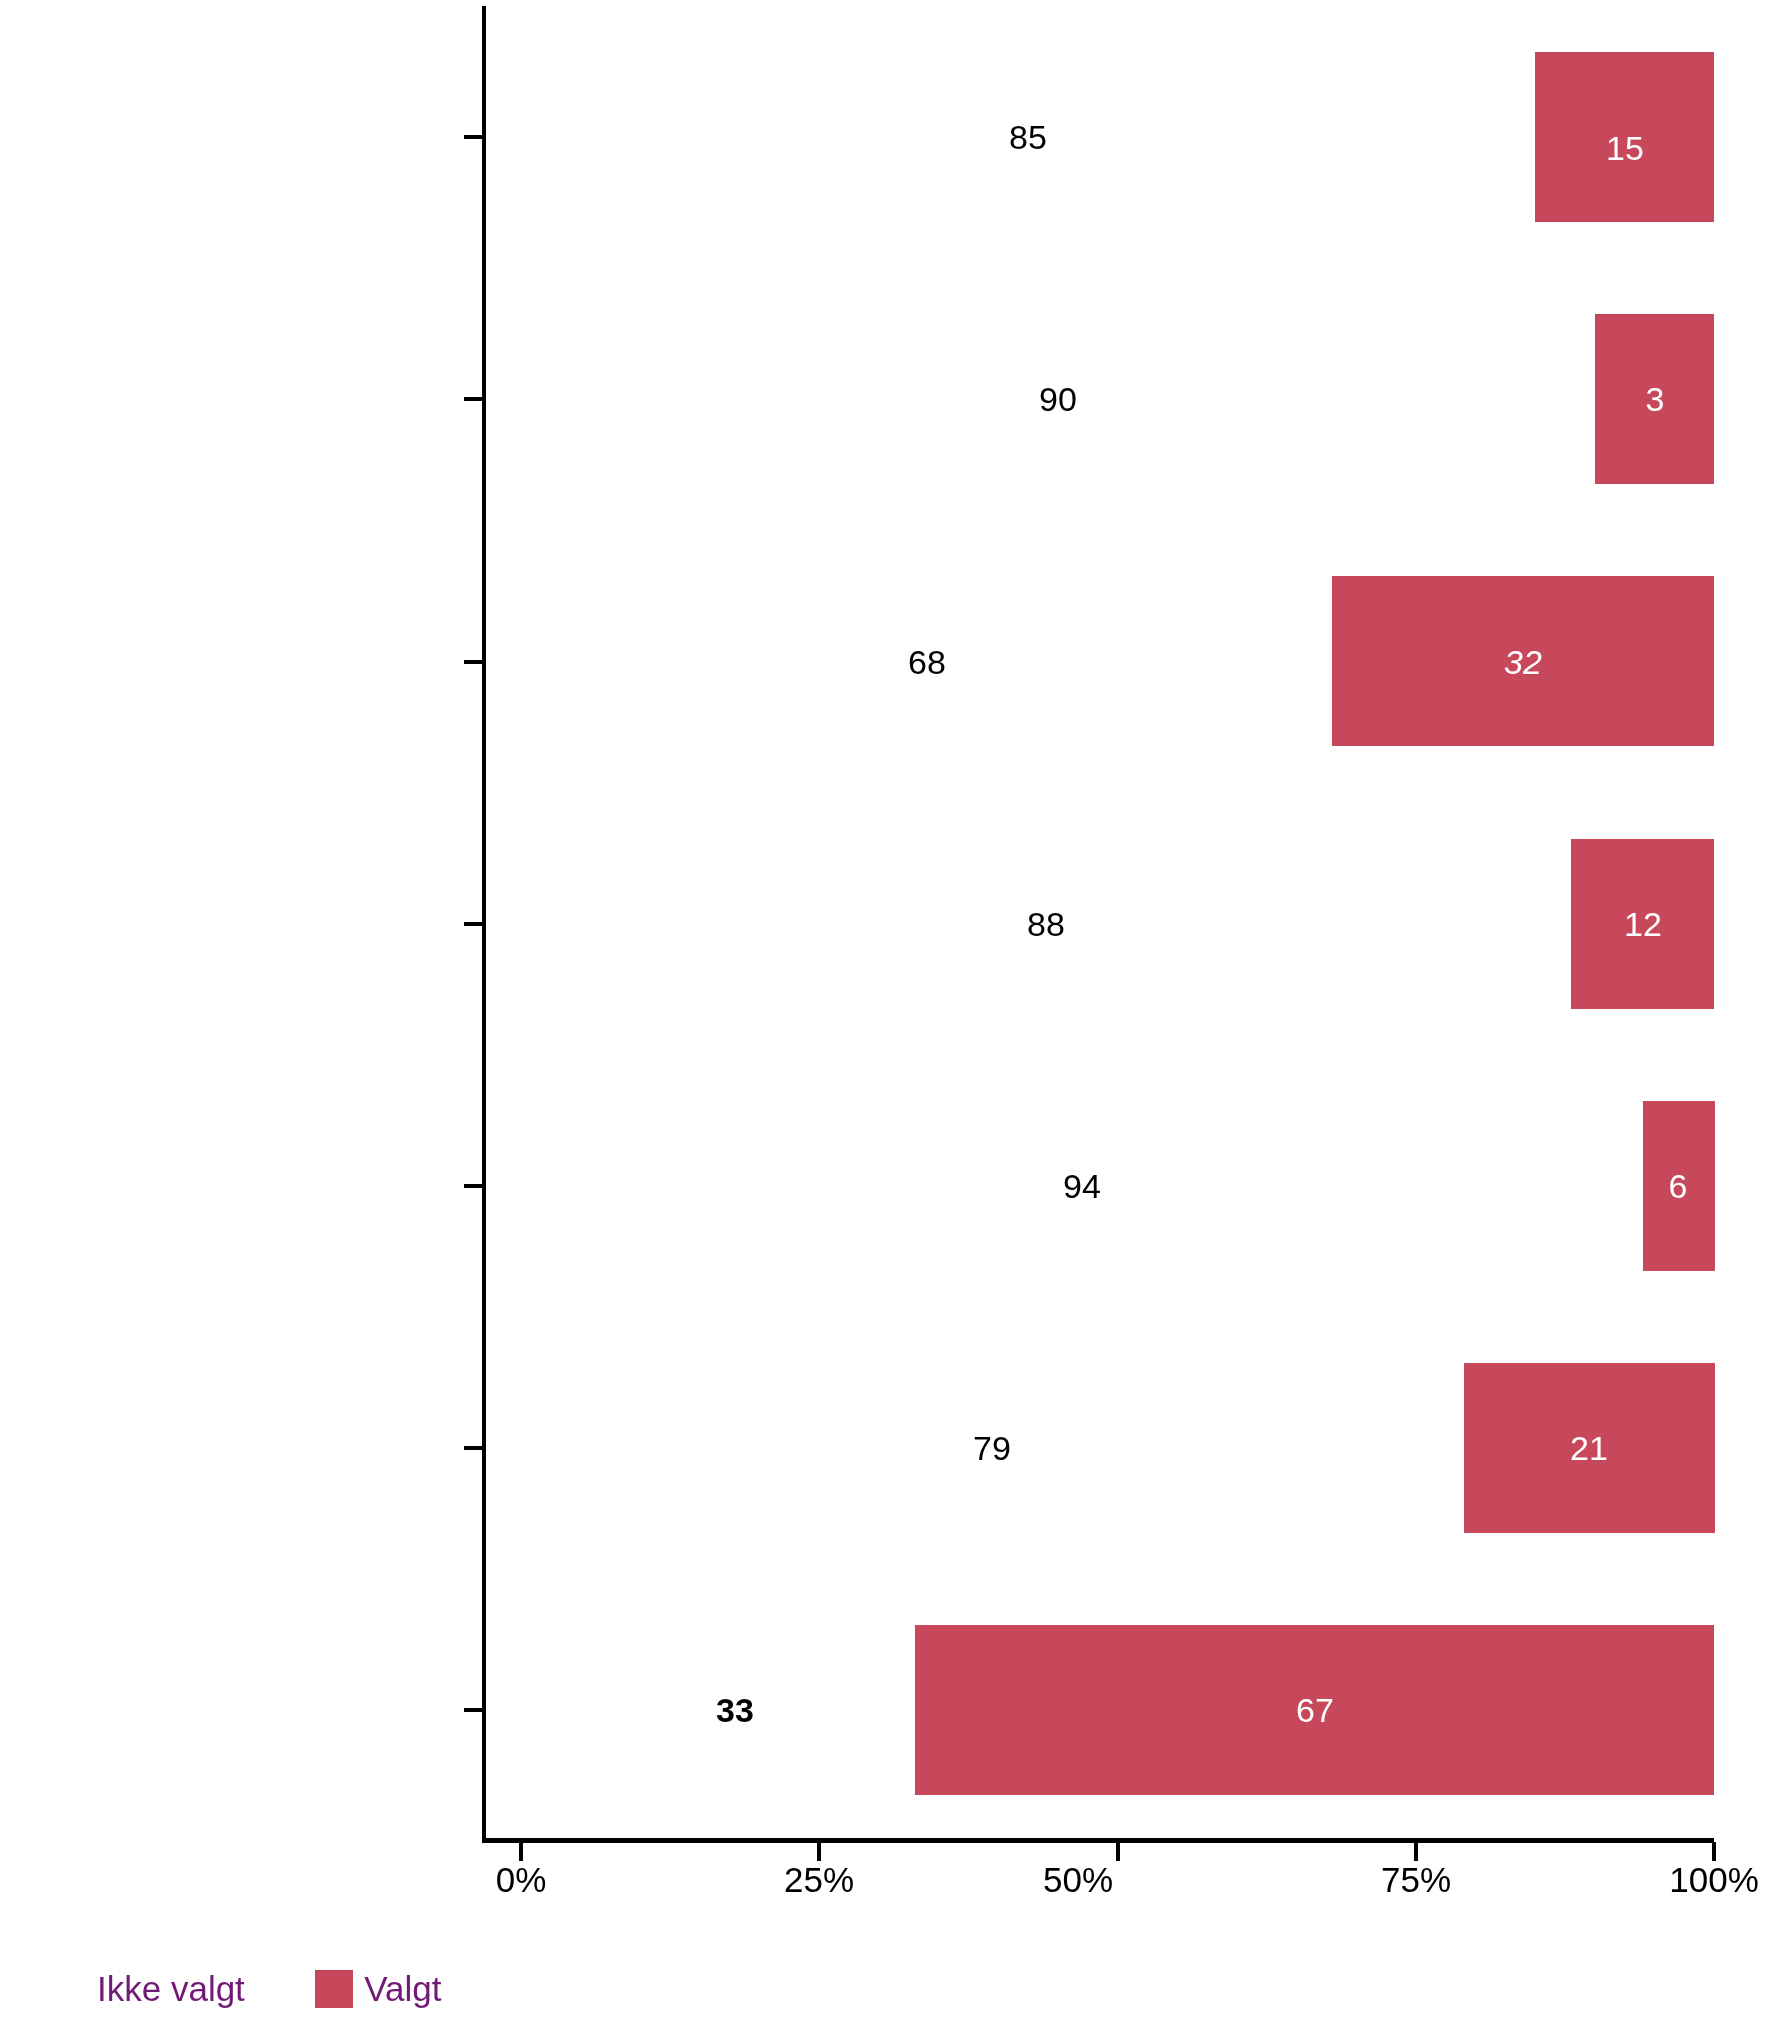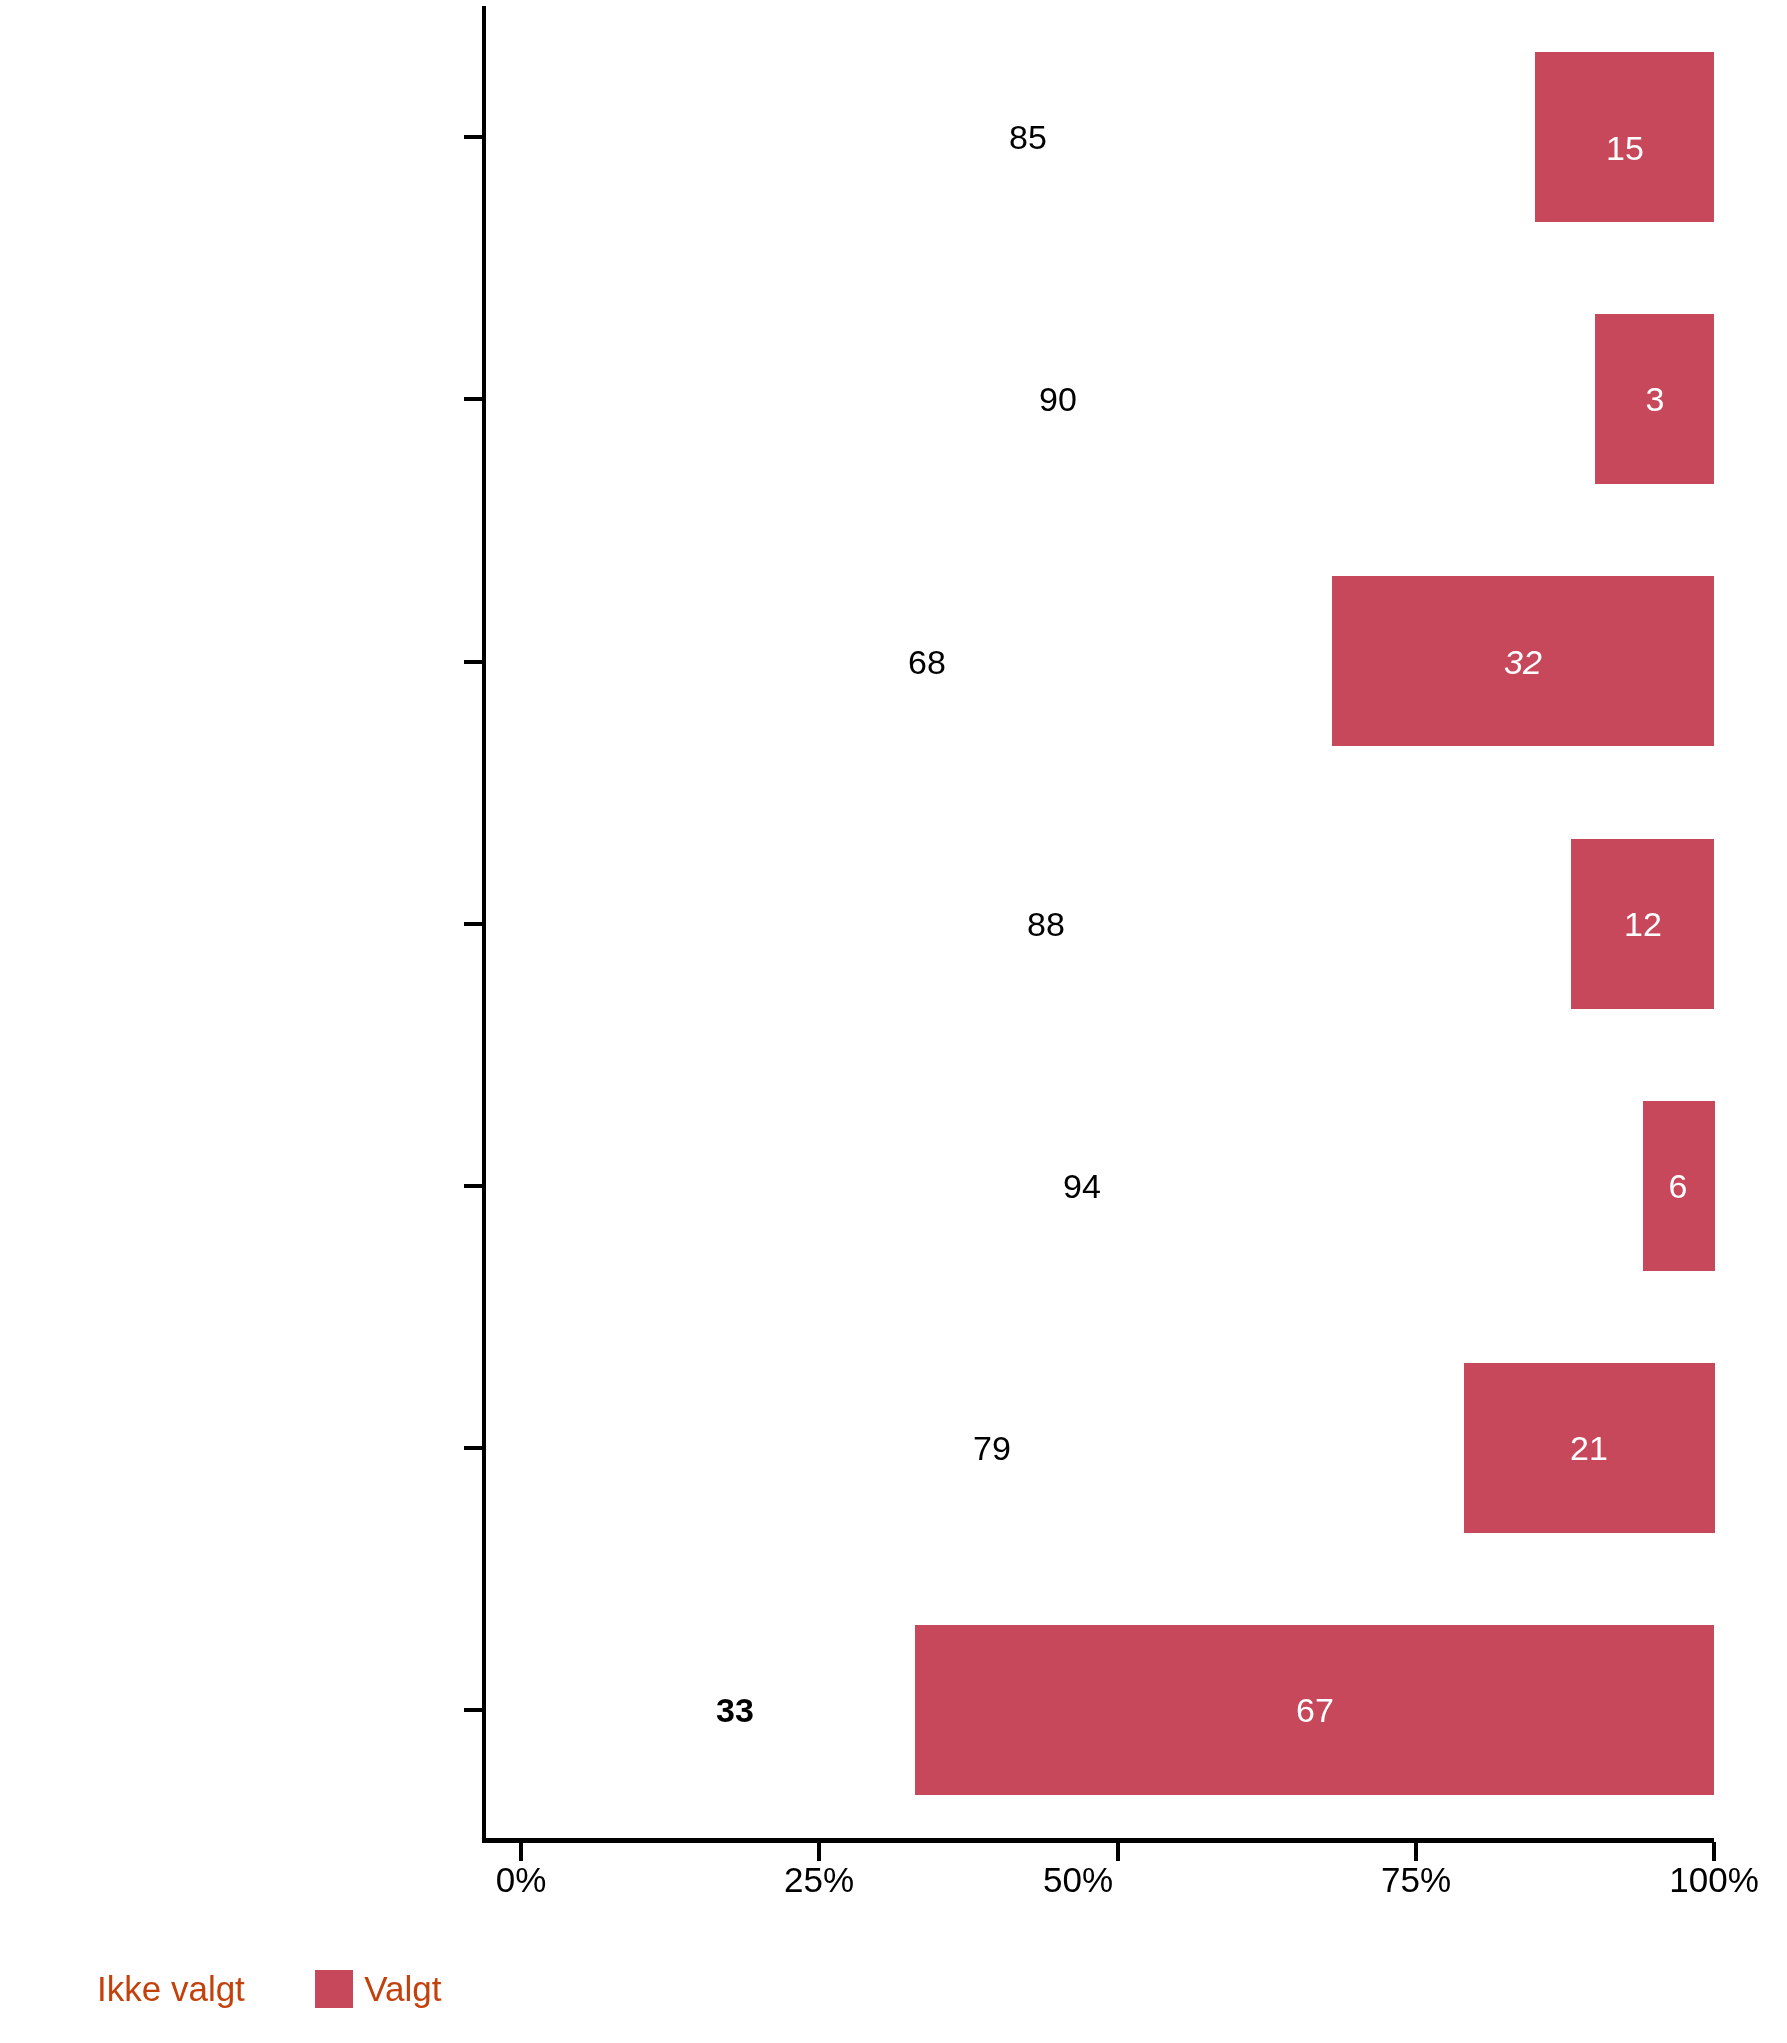--- a/index.html
+++ b/index.html
@@ -117,21 +117,21 @@
     height: 38px;
     margin-right: 11.2px;
     background: #ffffff;
   }
   .legend-swatch.filled {
     background: #C8485B;
   }
   .legend-label {
     font-size: 35px;
     line-height: 1;
-    color: #c2410c;
+    color: #701a75;
     white-space: nowrap;
     margin-right: 21px;
   }
 </style>
 </head>
 <body>
 
 <div id="chart-root">
 
   <div id="plot-area">

